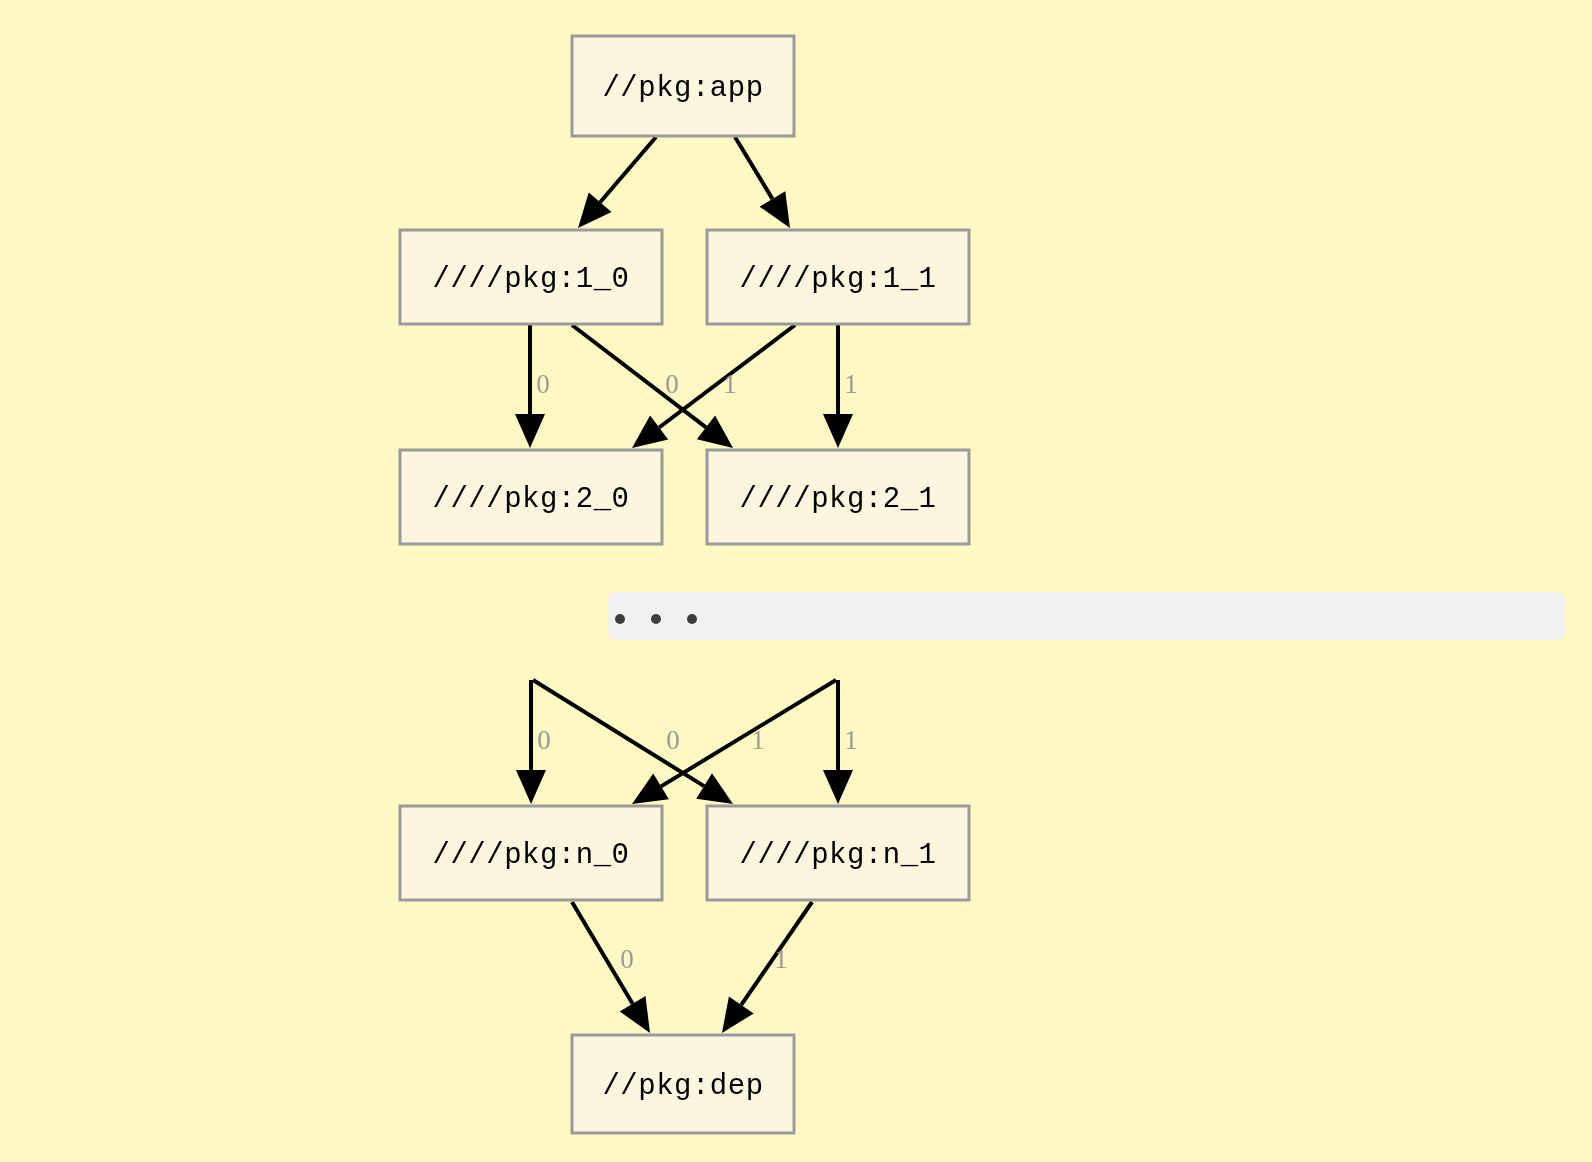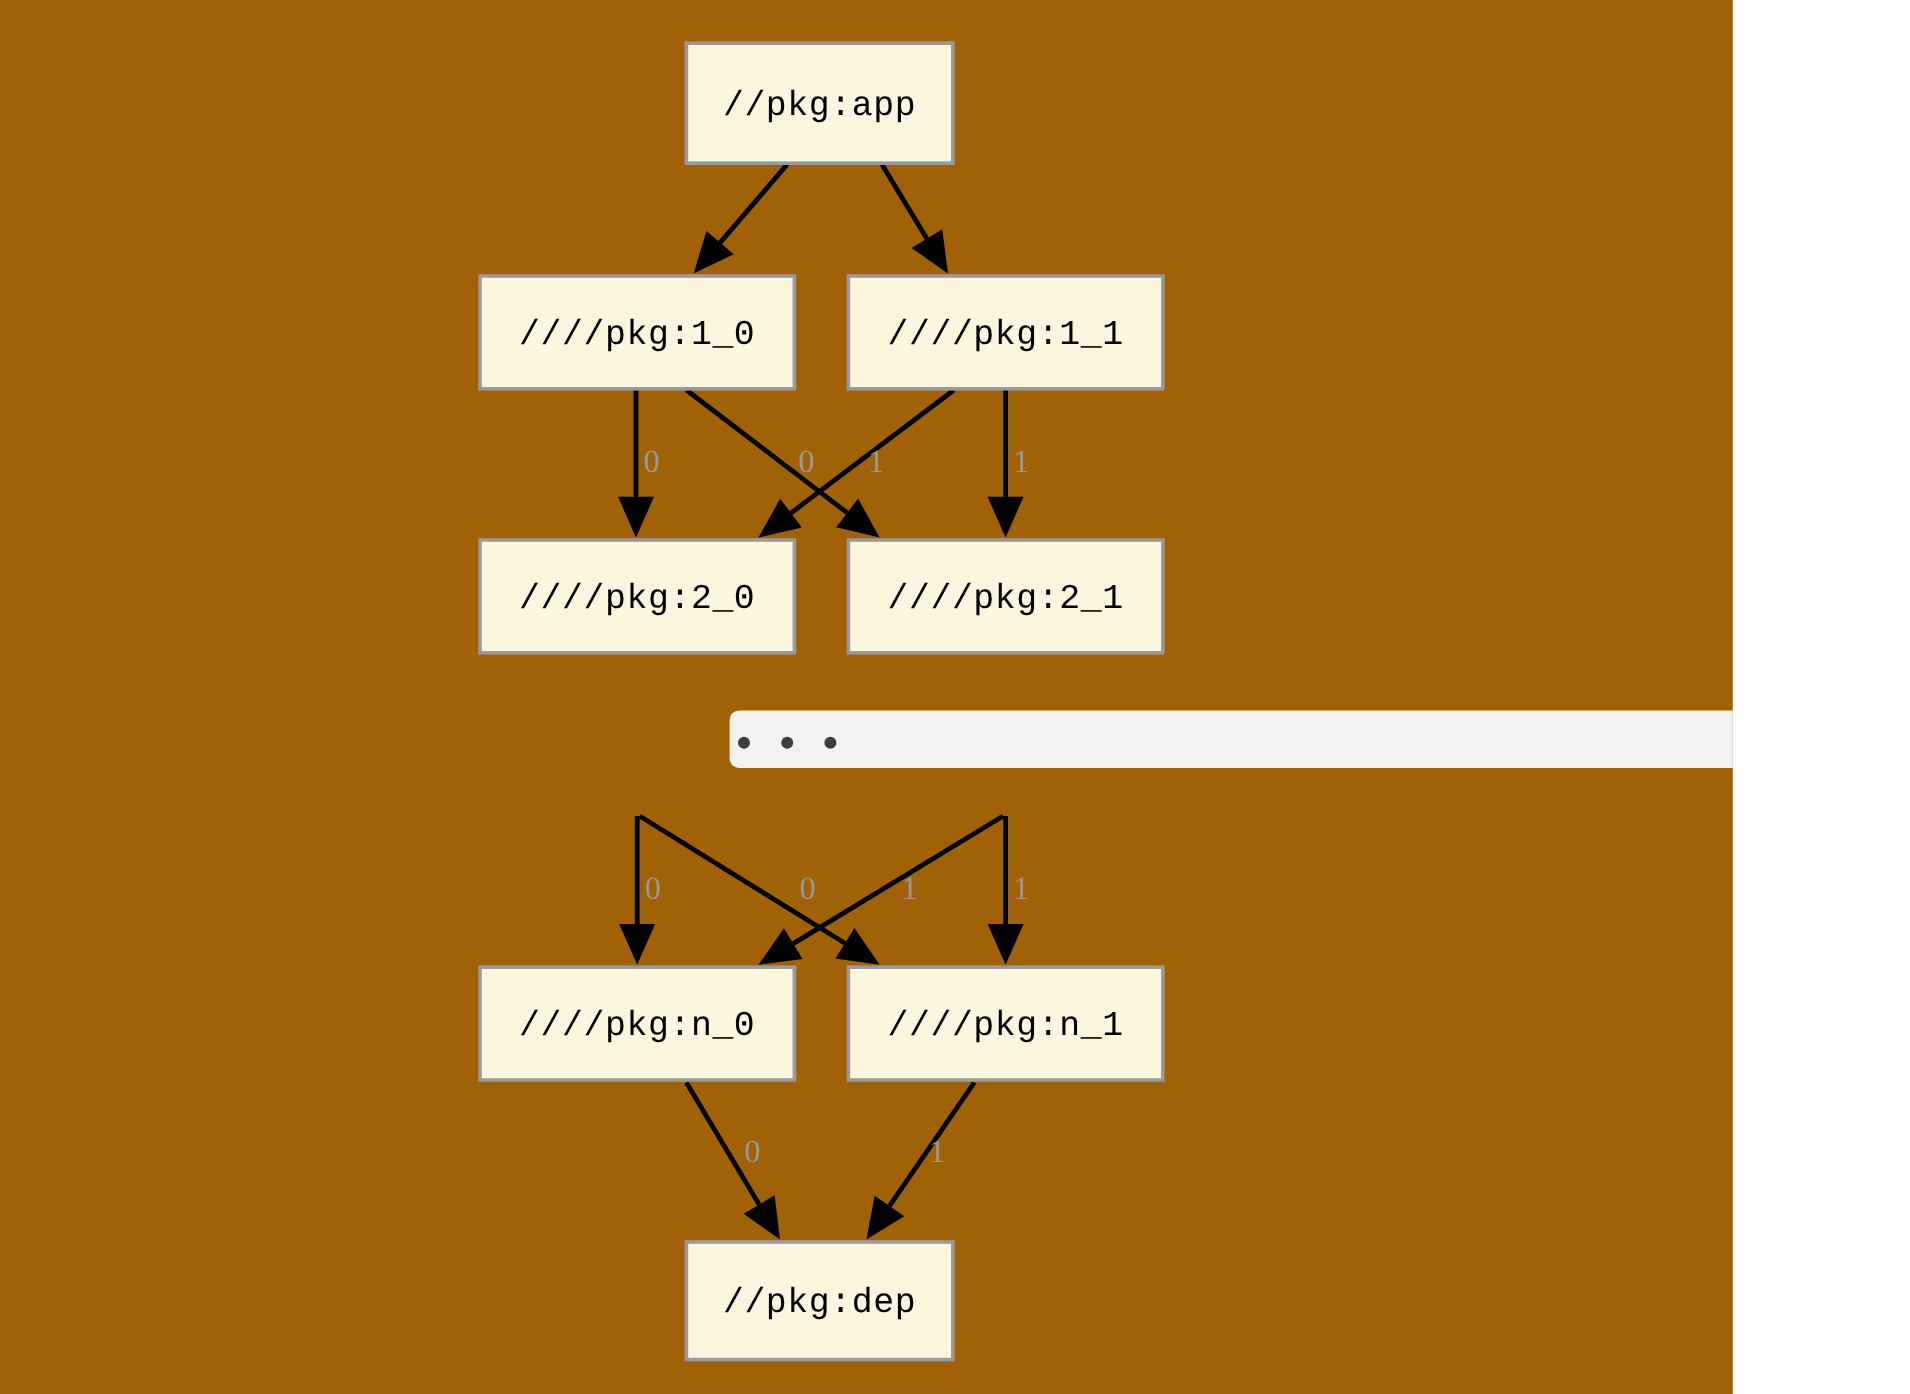--- a/index.html
+++ b/index.html
@@ -6,23 +6,23 @@
   html, body {
     margin: 0;
     padding: 0;
     background: #ffffff;
   }
   body {
     font-family: "Liberation Mono", "DejaVu Sans Mono", monospace;
   }
   #canvas {
     position: relative;
-    width: 1444px;
+    width: 1592px;
     height: 1162px;
-    background: #a16207;
+    background: #fef9c3;
     overflow: hidden;
   }
   #graph-svg {
     position: absolute;
     left: 0;
     top: 0;
     width: 1592px;
     height: 1162px;
   }
   .node-rect {

